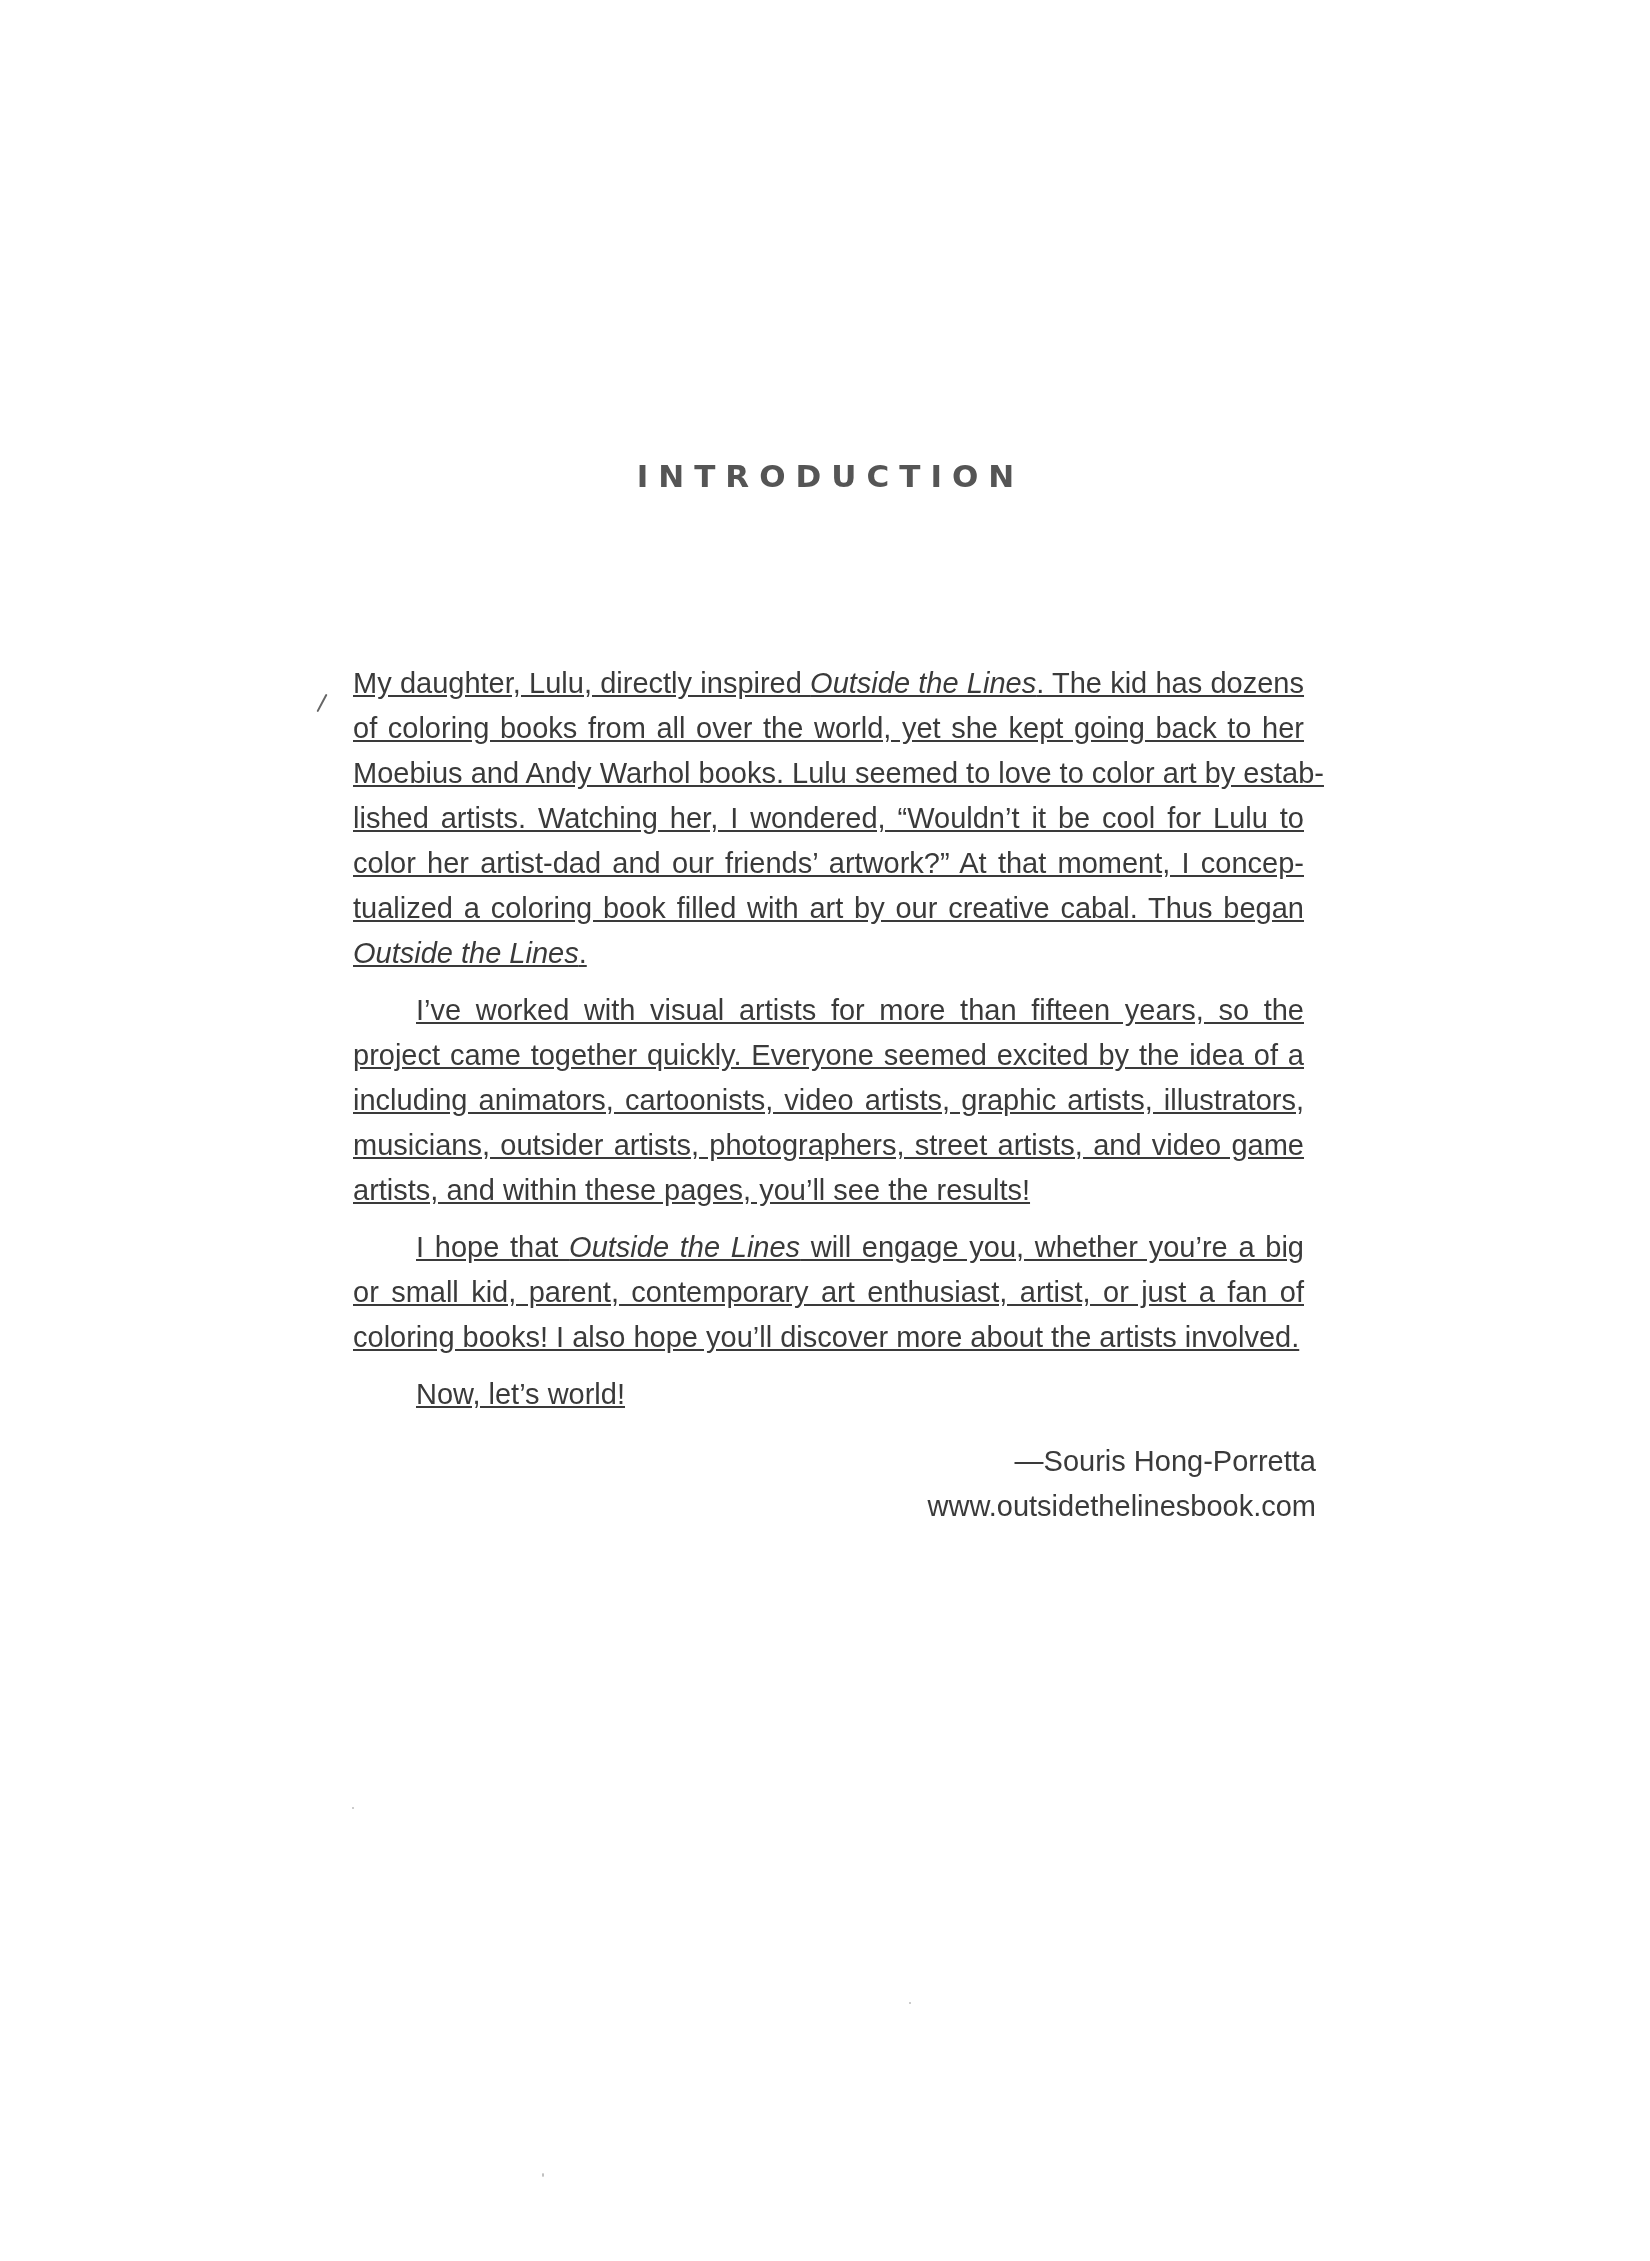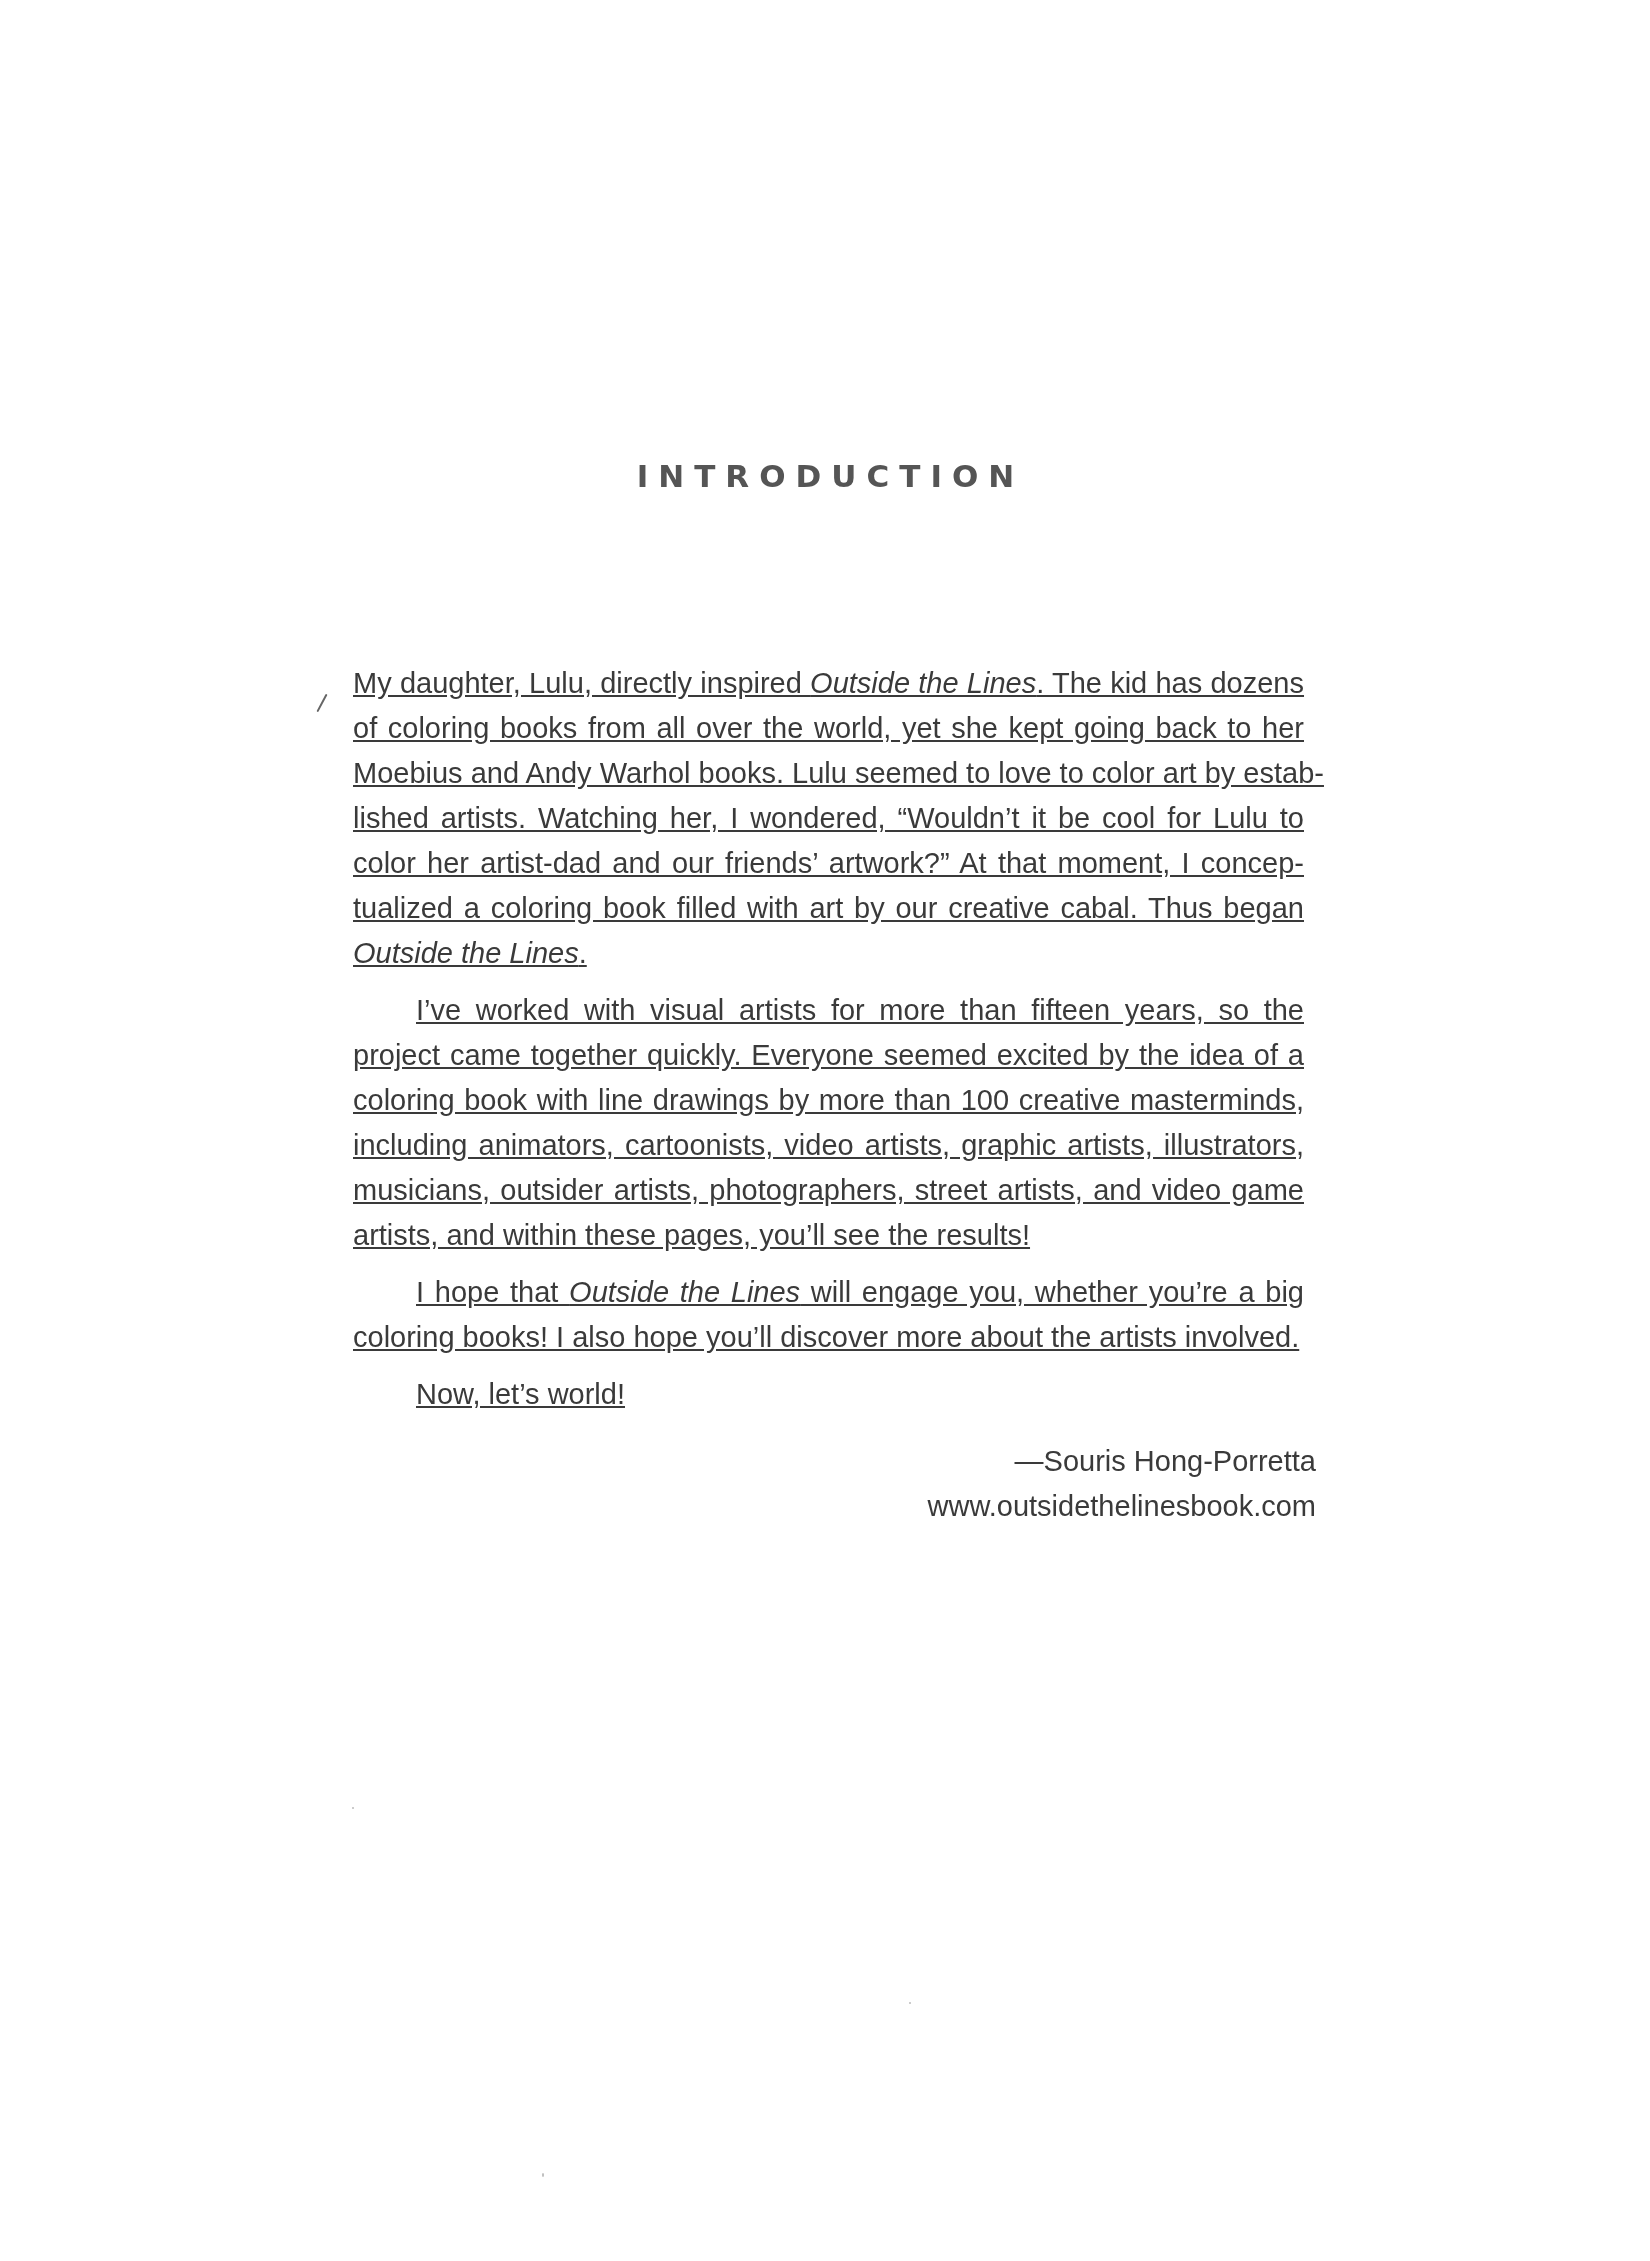--- a/index.html
+++ b/index.html
@@ -74,27 +74,27 @@
       <span class="line"><span>of coloring books from all over the world, yet she kept going back to her</span></span>
       <span class="line"><span>Moebius and Andy Warhol books. Lulu seemed to love to color art by estab-</span></span>
       <span class="line"><span>lished artists. Watching her, I wondered, “Wouldn’t it be cool for Lulu to</span></span>
       <span class="line"><span>color her artist-dad and our friends’ artwork?” At that moment, I concep-</span></span>
       <span class="line"><span>tualized a coloring book filled with art by our creative cabal. Thus began</span></span>
       <span class="line last"><em>Outside the Lines</em><span>.</span></span>
     </p>
     <p>
       <span class="line" style="padding-left: 63px;"><span>I’ve worked with visual artists for more than fifteen years, so the</span></span>
       <span class="line"><span>project came together quickly. Everyone seemed excited by the idea of a</span></span>
-      <span class="line"><span>coloring book with line drawings by more than 100 creative masterminds,</span></span>
       <span class="line"><span>including animators, cartoonists, video artists, graphic artists, illustrators,</span></span>
       <span class="line"><span>musicians, outsider artists, photographers, street artists, and video game</span></span>
       <span class="line last"><span>artists, and within these pages, you’ll see the results!</span></span>
     </p>
     <p>
       <span class="line" style="padding-left: 63px;"><span>I hope that </span><em>Outside the Lines</em><span> will engage you, whether you’re a big</span></span>
+      <span class="line"><span>or small kid, parent, contemporary art enthusiast, artist, or just a fan of</span></span>
       <span class="line last"><span>coloring books! I also hope you’ll discover more about the artists involved.</span></span>
     </p>
     <p>
       <span class="line last" style="padding-left: 63px;"><span>Now, let’s world!</span></span>
     </p>
   </div>
 
 <div class="sig" style="top:1445px;margin-left:20px;">—Souris Hong-Porretta</div>
 <div class="sig" style="top:1490px;">www.outsidethelinesbook.com</div>
 

